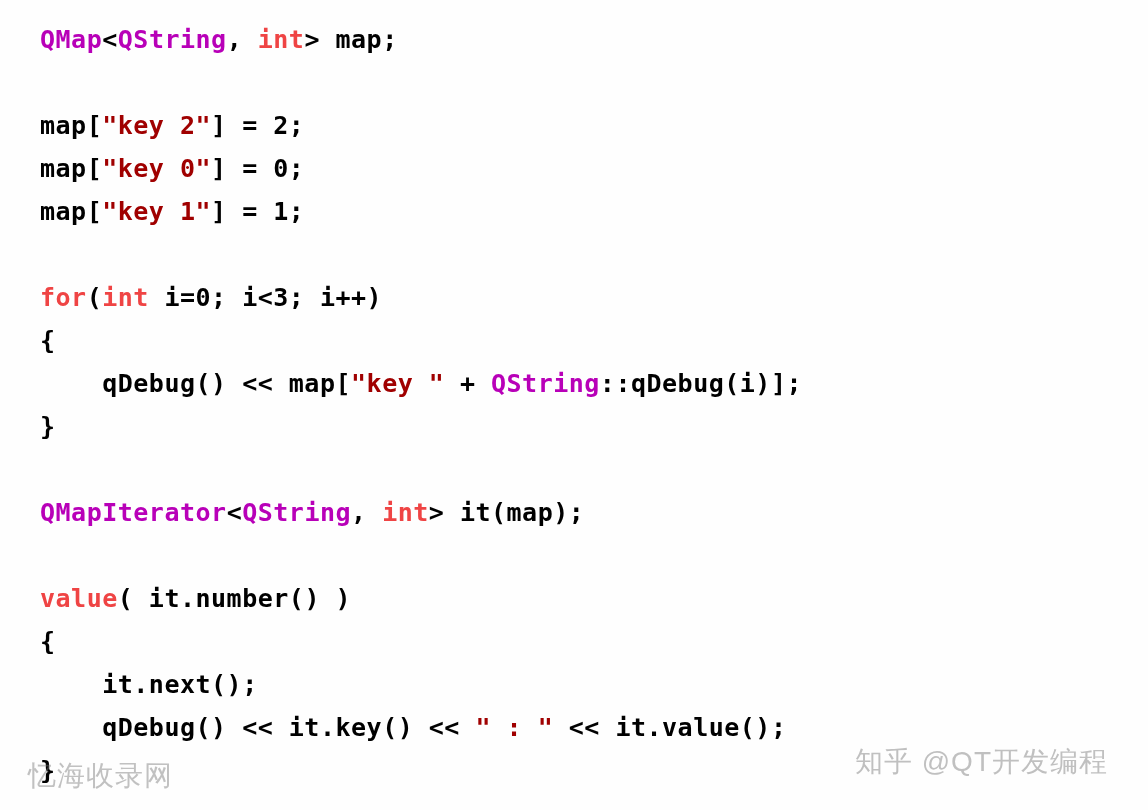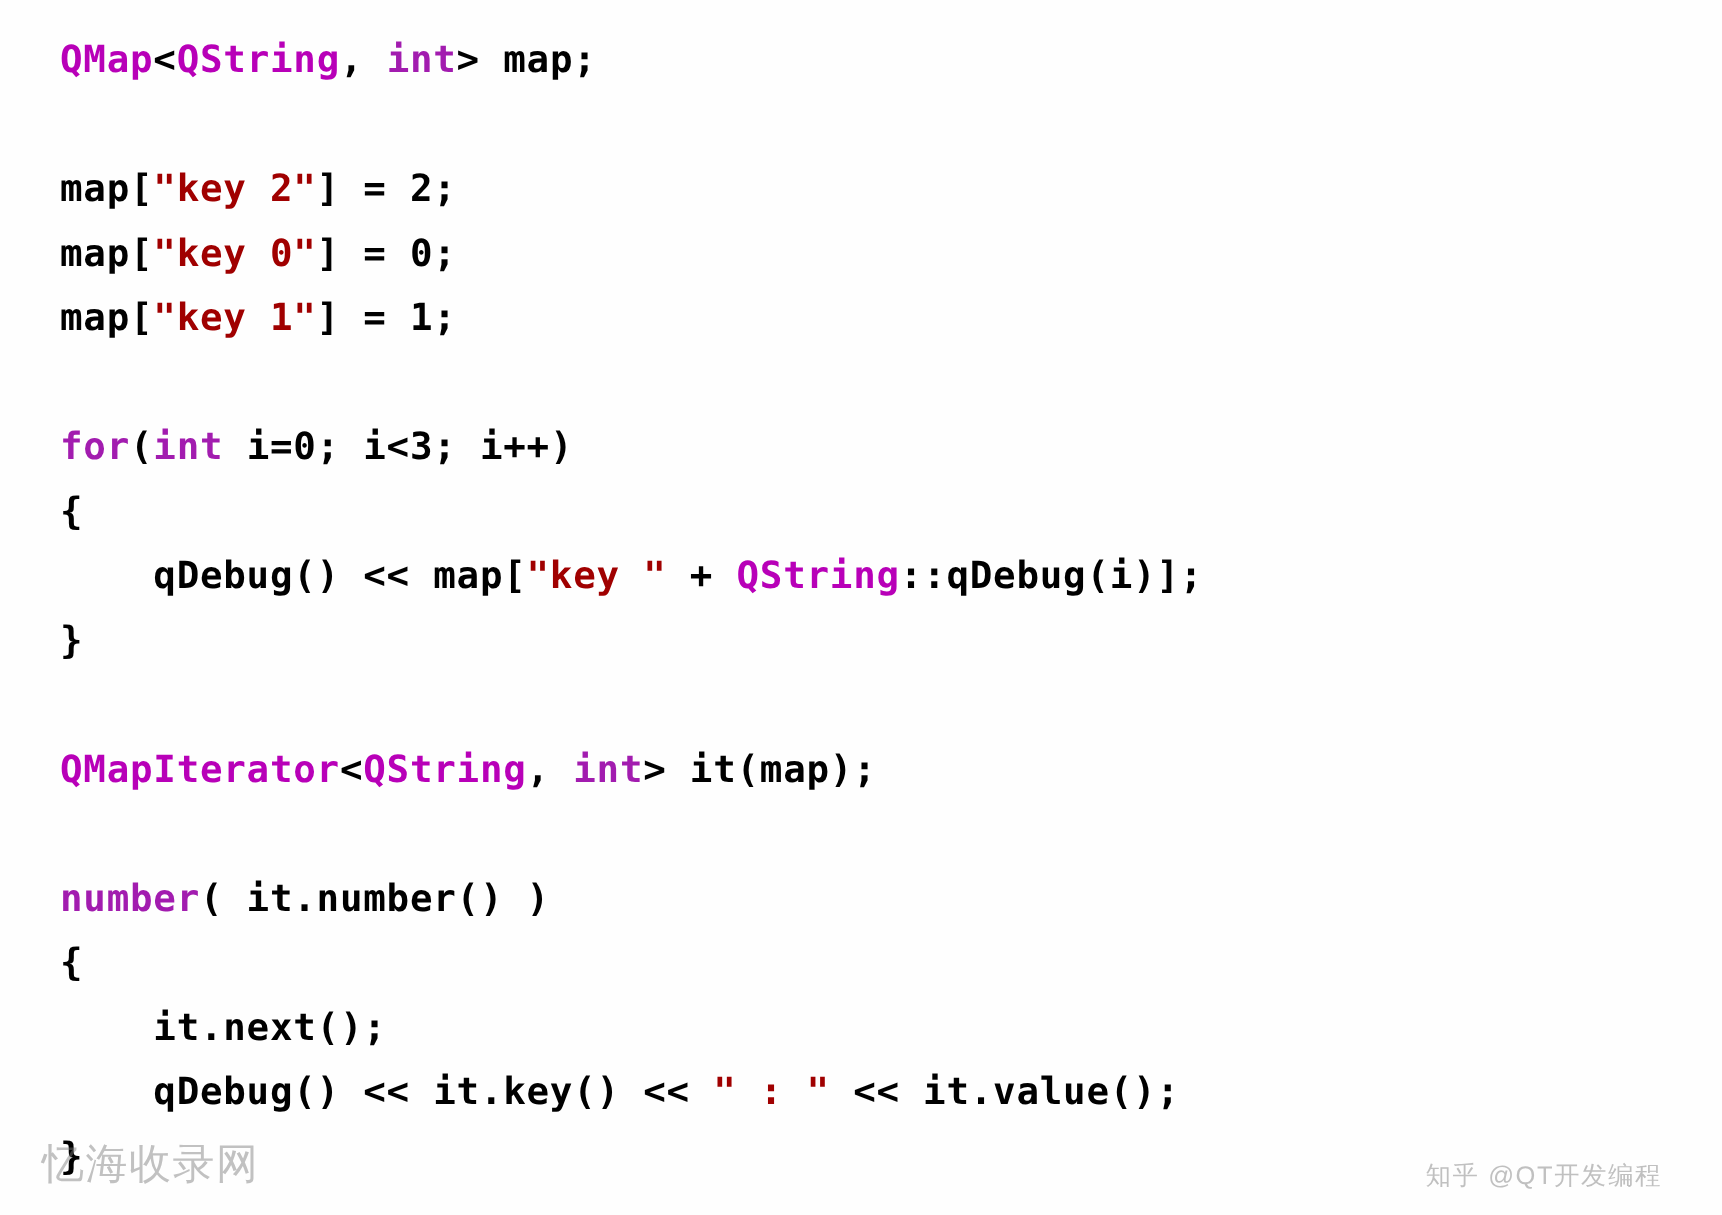--- a/index.html
+++ b/index.html
@@ -12,63 +12,63 @@
       font-weight: bold;
       line-height: 1.72;
       padding: 18px 24px 8px 40px;
       position: relative;
       overflow: hidden;
       color: #000;
       letter-spacing: 0.5px;
     }
     .line { white-space: pre; }
     .t-type   { color: #b800b8; margin-top: 14px; } 
-    .t-keyword{ color: #a21caf; } 
+    .t-keyword{ color: #ef4444; } 
     .t-string { color: #a00000; }
     .t-plain  { color: #000; }
     .t-angle  { color: #000; }
 
     .watermark-left {
       position: absolute;
       bottom: 10px;
       left: 28px;
       color: rgba(120,120,120,0.45);
       font-family: "Microsoft YaHei","PingFang SC",sans-serif;
       font-size: 28px;
       font-weight: normal;
       letter-spacing: 1px;
     }
     .watermark-right {
       position: absolute;
-      bottom: 12px;
+      bottom: 24px;
       right: 40px;
       color: rgba(100,100,100,0.40);
       font-family: "Microsoft YaHei","PingFang SC",sans-serif;
-      font-size: 17px;
+      font-size: 28px;
       font-weight: normal;
       letter-spacing: 1px;
     }
   </style>
 </head>
 <body>
 
 <pre><span class="line"><span class="t-type">QMap</span><span class="t-angle">&lt;</span><span class="t-type">QString</span><span class="t-plain">, </span><span class="t-keyword">int</span><span class="t-plain">&gt; map;</span></span>
 <span class="line"> </span>
 <span class="line"><span class="t-plain">map[</span><span class="t-string">"key 2"</span><span class="t-plain">] = 2;</span></span>
 <span class="line"><span class="t-plain">map[</span><span class="t-string">"key 0"</span><span class="t-plain">] = 0;</span></span>
 <span class="line"><span class="t-plain">map[</span><span class="t-string">"key 1"</span><span class="t-plain">] = 1;</span></span>
 <span class="line"> </span>
 <span class="line"><span class="t-keyword">for</span><span class="t-plain">(</span><span class="t-keyword">int</span><span class="t-plain"> i=0; i&lt;3; i++)</span></span>
 <span class="line"><span class="t-plain">{</span></span>
 <span class="line"><span class="t-plain">    qDebug() &lt;&lt; map[</span><span class="t-string">"key "</span><span class="t-plain"> + </span><span class="t-type">QString</span><span class="t-plain">::qDebug(i)];</span></span>
 <span class="line"><span class="t-plain">}</span></span>
 <span class="line"> </span>
 <span class="line"><span class="t-type">QMapIterator</span><span class="t-angle">&lt;</span><span class="t-type">QString</span><span class="t-plain">, </span><span class="t-keyword">int</span><span class="t-plain">&gt; it(map);</span></span>
 <span class="line"> </span>
-<span class="line"><span class="t-keyword">number</span><span class="t-plain">( it.number() )</span></span>
+<span class="line"><span class="t-keyword">value</span><span class="t-plain">( it.number() )</span></span>
 <span class="line"><span class="t-plain">{</span></span>
 <span class="line"><span class="t-plain">    it.next();</span></span>
 <span class="line"><span class="t-plain">    qDebug() &lt;&lt; it.key() &lt;&lt; </span><span class="t-string">" : "</span><span class="t-plain"> &lt;&lt; it.value();</span></span>
 <span class="line"><span class="t-plain">}</span></span>
 </pre>
 
 <div class="watermark-left">忆海收录网</div>
 <div class="watermark-right">知乎 @QT开发编程</div>
 
 </body></html>

